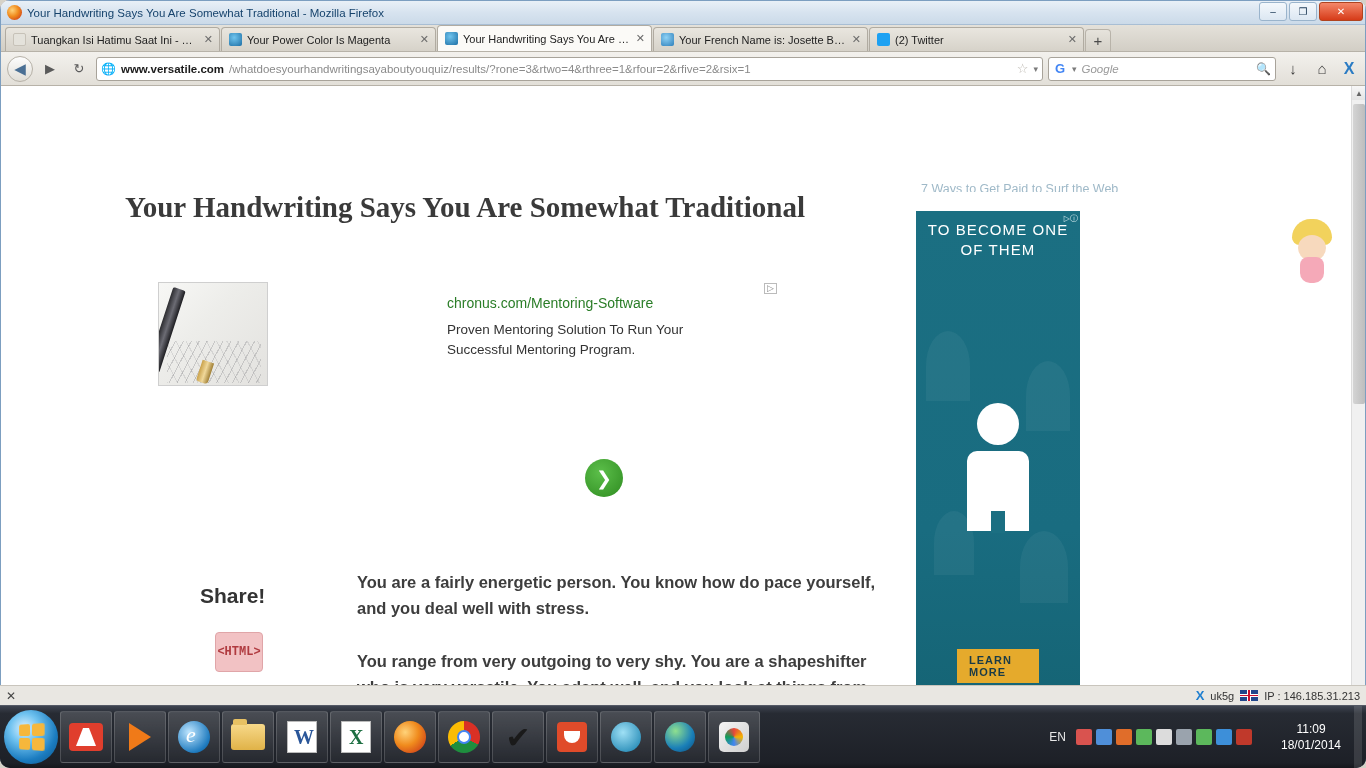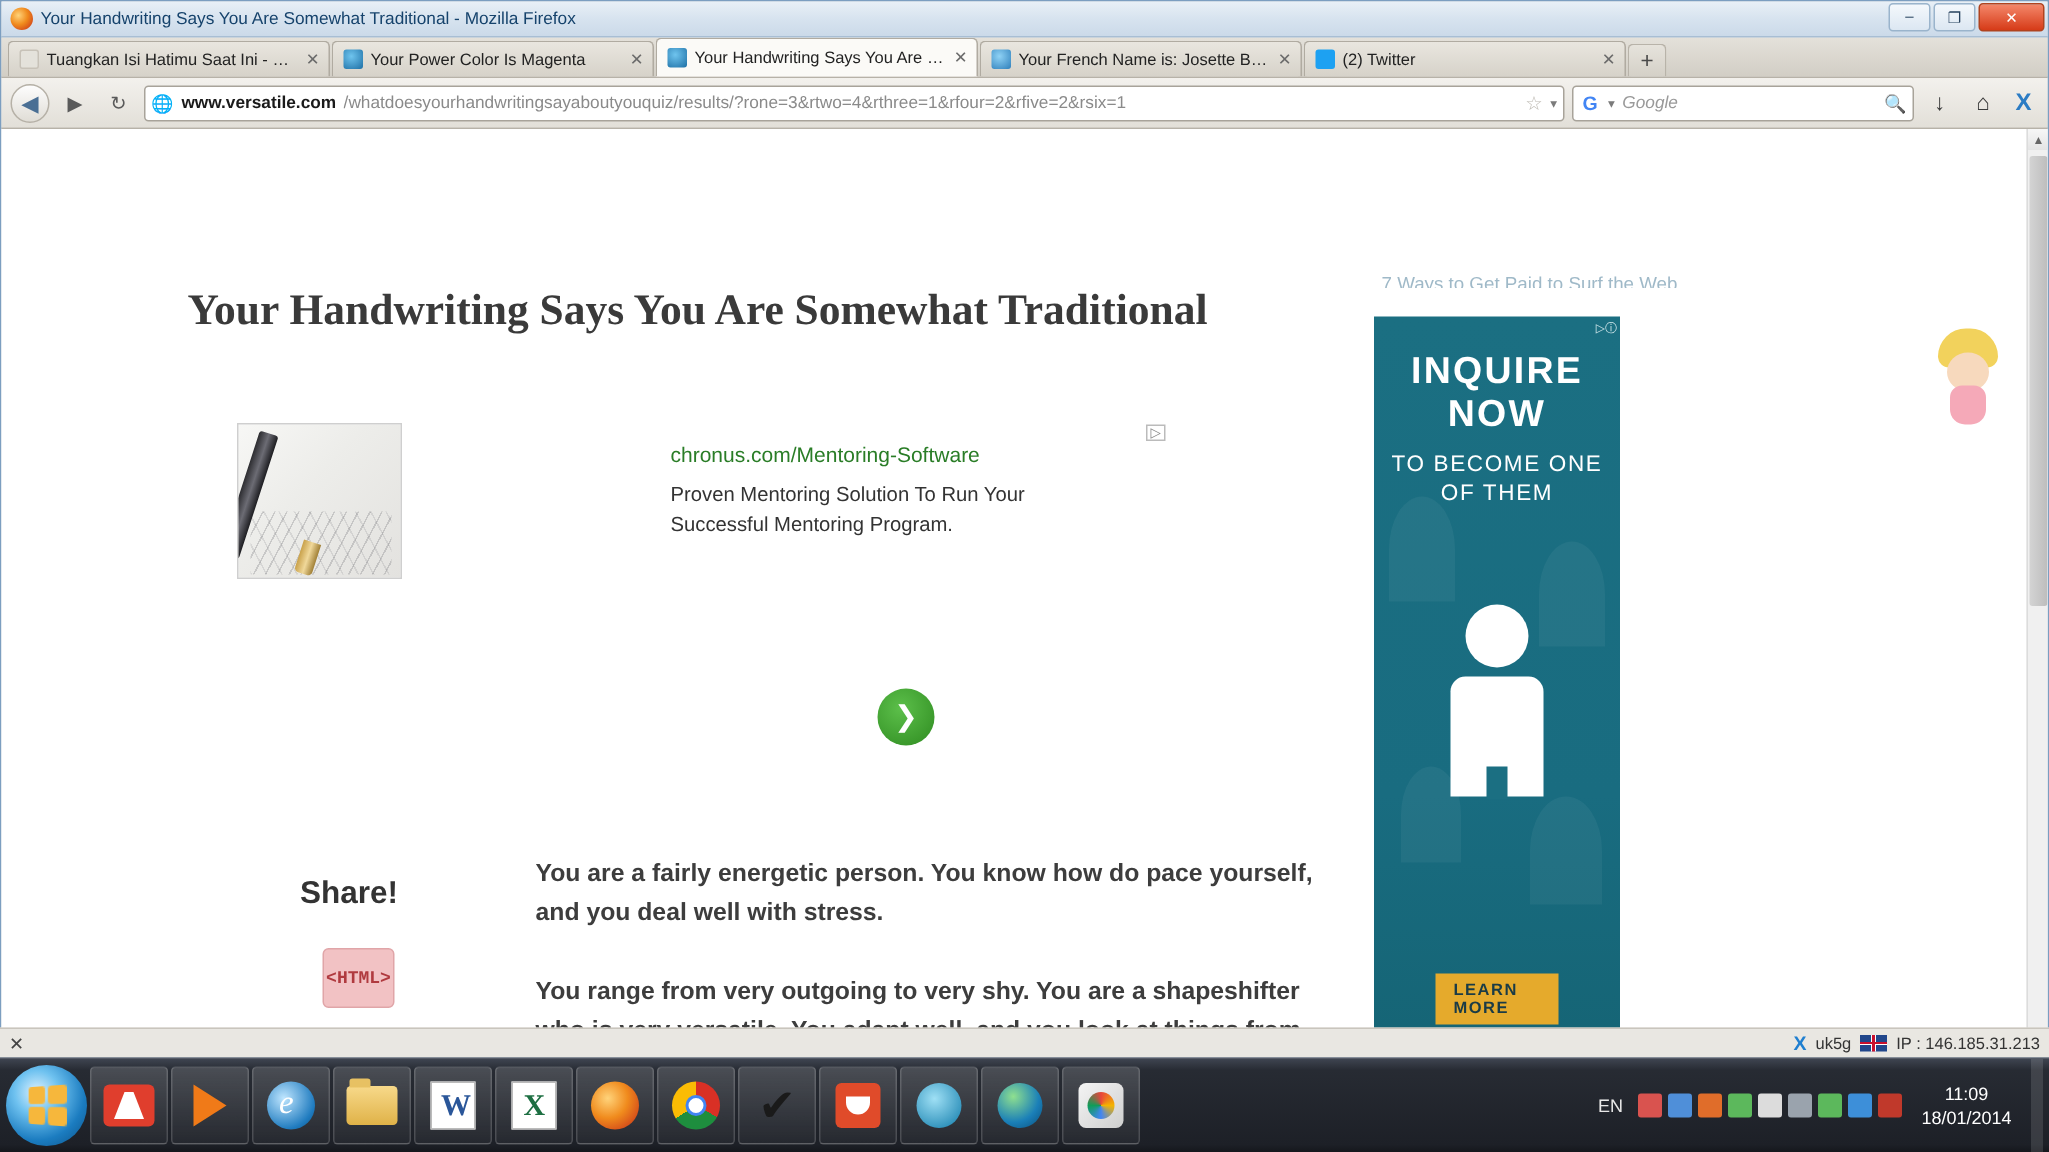--- a/index.html
+++ b/index.html
@@ -10,20 +10,21 @@
     font-family: "Liberation Sans", sans-serif;
     background: #d6d2c8;
   }
 
   
   #desktop {
     position: relative;
     width: 1366px; height: 768px;
     background: linear-gradient(160deg, #7e6f8e 0%, #6a6a8a 25%, #4a5a78 55%, #2e4a66 100%);
     overflow: hidden;
+    border-radius: 10px;
   }
 
   
   #ff-window {
     position: absolute;
     left: 0; top: 0;
     width: 1366px; height: 705px;
     background: #f0efeb;
     border: 1px solid #7c9ec0;
     display: flex; flex-direction: column;
@@ -424,21 +425,21 @@
 
   #tray {
     margin-left: auto; display: flex; align-items: center;
     height: 63px; padding-right: 4px; gap: 6px;
   }
   .tray-lang { color: #e8e8e8; font-size: 12px; margin-right: 4px;}
   .tray-icons { display: flex; align-items: center; gap: 4px;}
   .tray-ic { width: 16px; height: 16px; border-radius: 2px; }
   .tray-clock {
     color: #fff; font-size: 12px; text-align: center; line-height: 1.35;
-    margin-left: 6px; min-width: 62px;
+    margin-left: 22px; min-width: 62px;
   }
   .tray-show { width: 8px; height: 63px; background: rgba(255,255,255,0.12); margin-left: 6px;}
 
   
   #statusstrip {
     position: absolute; left: 0; bottom: 63px;
     width: 1366px; height: 20px;
     background: #e9e7e2;
     border-top: 1px solid #c9c5bd;
     display: flex; align-items: center;
@@ -560,21 +561,20 @@
           <p>You range from very outgoing to very shy. You are a shapeshifter who is very versatile. You adapt well, and you look at things from many angles.</p>
 
         </div>
 
         <div class="sky-ad">
           <div class="ad-choices">▷ⓘ</div>
           <div class="ghost-person" style="left:10px;top:120px;width:44px;height:70px;"></div>
           <div class="ghost-person" style="left:110px;top:150px;width:44px;height:70px;"></div>
           <div class="ghost-person" style="left:18px;top:300px;width:40px;height:64px;"></div>
           <div class="ghost-person" style="left:104px;top:320px;width:48px;height:72px;"></div>
-          <div class="head1">INQUIRE NOW</div>
           <div class="head2">TO BECOME ONE OF THEM</div>
           <div class="sky-person">
             <div class="p-head"></div>
             <div class="p-body"></div>
           </div>
           <div class="sky-learn">LEARN MORE</div>
 
         </div>
 
         <div class="fairy">

